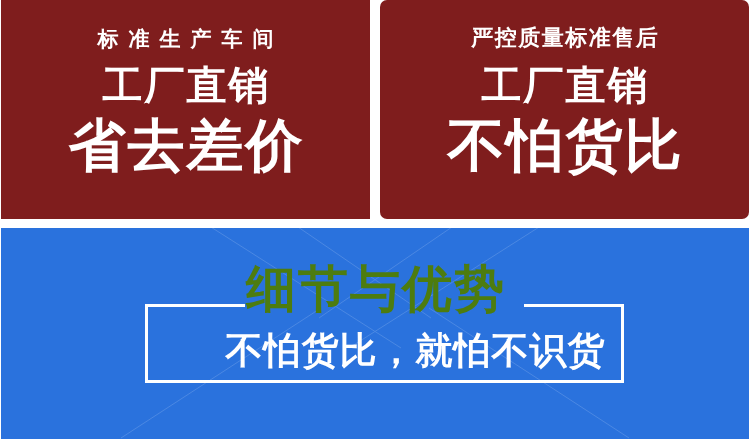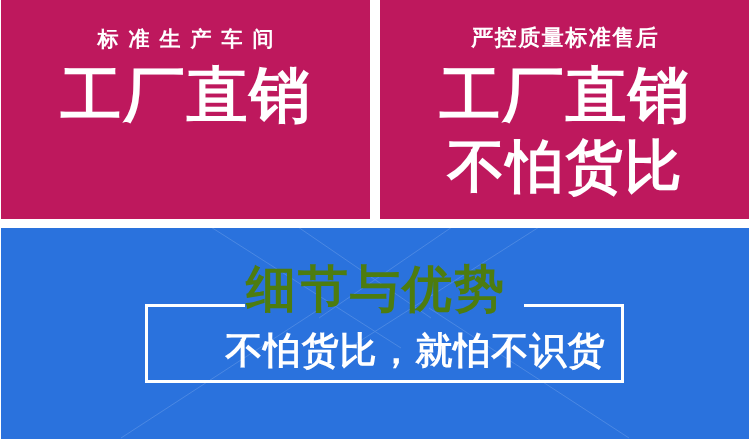--- a/index.html
+++ b/index.html
@@ -25,30 +25,30 @@
     top: 0;
     width: 750px;
     height: 219px;
     display: flex;
     gap: 10px;
   }
 
   .panel {
     position: relative;
     flex: 1 1 0;
-    background: #be185d;
+    background: #7f1d1d;
     display: flex;
     flex-direction: column;
     align-items: center;
     justify-content: flex-start;
     overflow: hidden;
   }
 
   .panel-left  { margin-left: 1px; }
-  .panel-right { margin-right: 1px; }
+  .panel-right { margin-right: 1px; border-radius: 7px; }
 
   .eyebrow {
     color: #ffffff;
     font-weight: bold;
     line-height: 1;
     white-space: nowrap;
   }
 
   .eyebrow-left {
     font-size: 21px;
@@ -65,21 +65,21 @@
   }
 
   .headline {
     color: #ffffff;
     font-weight: bold;
     line-height: 1;
     white-space: nowrap;
   }
 
   .headline-1 {
-    font-size: 61px;
+    font-size: 40px;
     letter-spacing: 2px;
     text-indent: 2px;
     margin-top: 16px;
     text-align: center;
   }
 
   .headline-2 {
     font-size: 57px;
     letter-spacing: 2px;
     text-indent: 2px;
@@ -159,20 +159,21 @@
 </head>
 <body>
 
 <div id="banner">
 
   <div class="top-row">
 
     <div class="panel panel-left">
       <div class="eyebrow eyebrow-left">标准生产车间</div>
       <div class="headline headline-1">工厂直销</div>
+      <div class="headline headline-2">省去差价</div>
     </div>
 
     <div class="panel panel-right">
       <div class="eyebrow eyebrow-right">严控质量标准售后</div>
       <div class="headline headline-1">工厂直销</div>
       <div class="headline headline-2">不怕货比</div>
     </div>
 
   </div>
 

